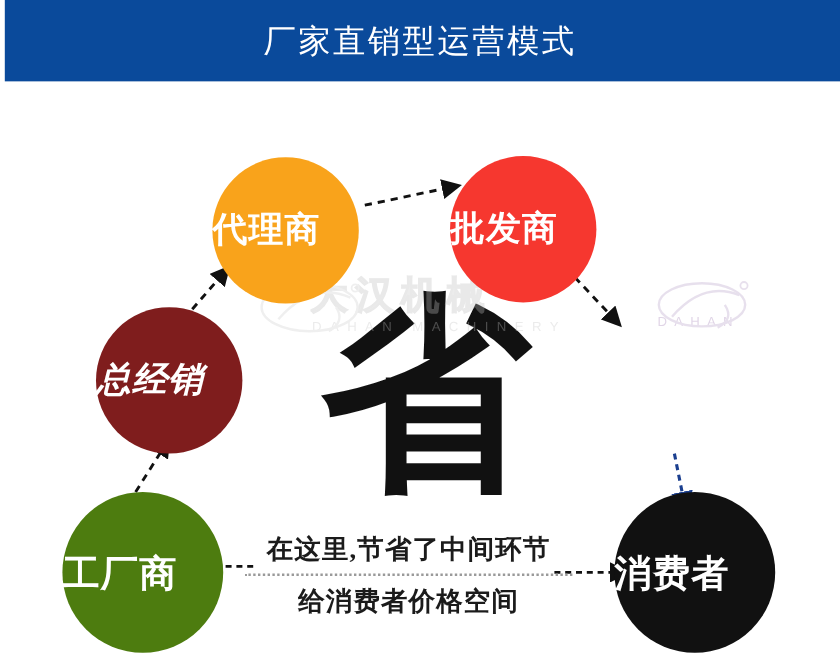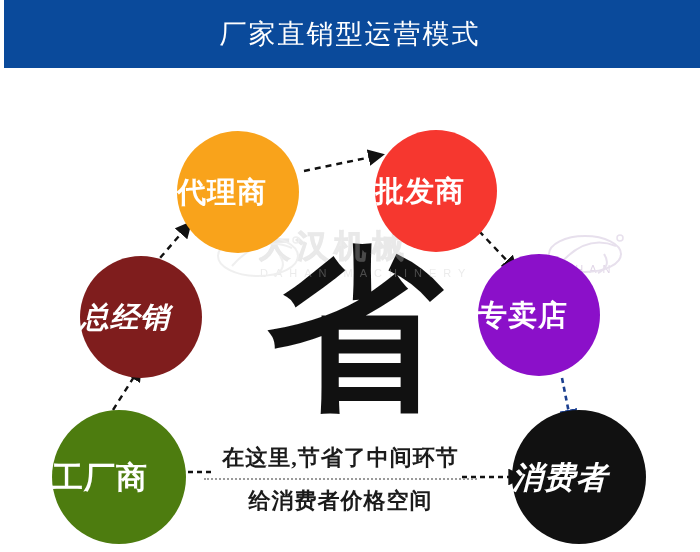--- a/index.html
+++ b/index.html
@@ -135,21 +135,21 @@
     line-height: 1;
     white-space: nowrap;
     letter-spacing: 1px;
   }
 
   #node-agent        { left: 177px; top:  63px; width: 122px; height: 122px; background: #f9a31b; }
   #node-wholesaler   { left: 375px; top:  62px; width: 122px; height: 122px; background: #f6372f; }
   #node-distributor  { left:  80px; top: 188px; width: 122px; height: 122px; background: #7f1d1d; font-style: italic; }
   #node-store        { left: 478px; top: 186px; width: 122px; height: 122px; background: #8b10c9; }
   #node-factory      { left:  52px; top: 342px; width: 134px; height: 134px; background: #4d7c0f; }
-  #node-consumer     { left: 512px; top: 342px; width: 134px; height: 134px; background: #111111; font-style: italic; }
+  #node-consumer     { left: 512px; top: 342px; width: 134px; height: 134px; background: #111111; }
 
   #node-agent       .node-label,
   #node-wholesaler  .node-label,
   #node-distributor .node-label,
   #node-store       .node-label { font-size: 29px; }
   #node-factory  .node-label,
   #node-consumer .node-label { font-size: 31px; }
 
   
   #slogan {
@@ -248,23 +248,20 @@
     </div>
 
     <div class="node" id="node-wholesaler">
       <span class="node-label">批发商</span>
     </div>
 
     <div class="node" id="node-distributor">
       <span class="node-label">总经销</span>
     </div>
 
-    <div class="node" id="node-store">
-      <span class="node-label">专卖店</span>
-    </div>
 
     <div class="node" id="node-factory">
       <span class="node-label">工厂商</span>
     </div>
 
     <div class="node" id="node-consumer">
       <span class="node-label">消费者</span>
     </div>
 
     <div id="slogan">

